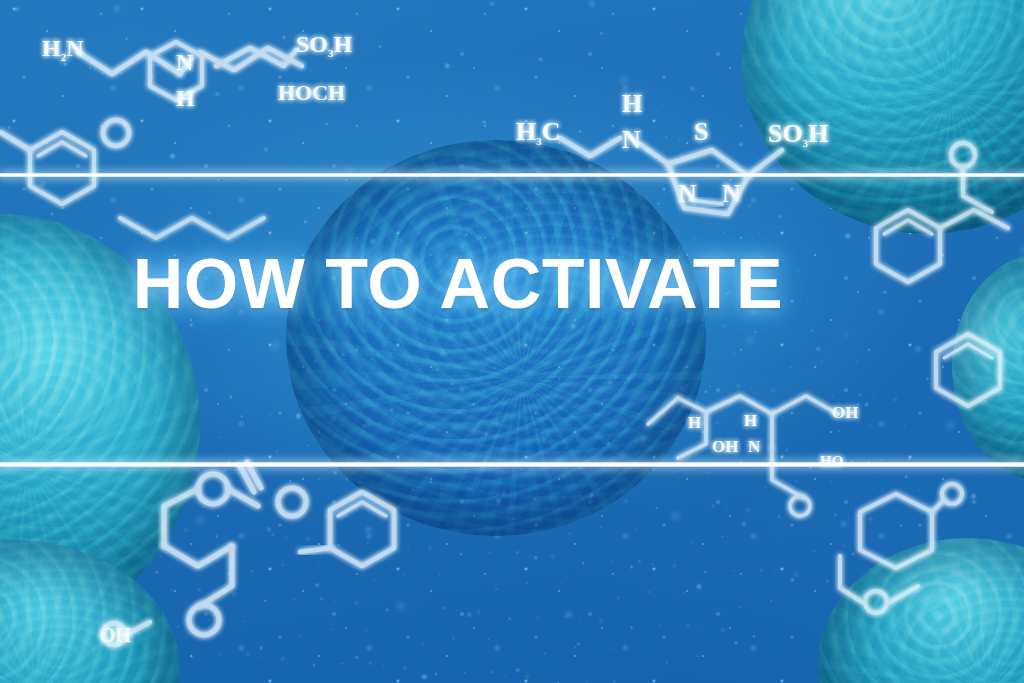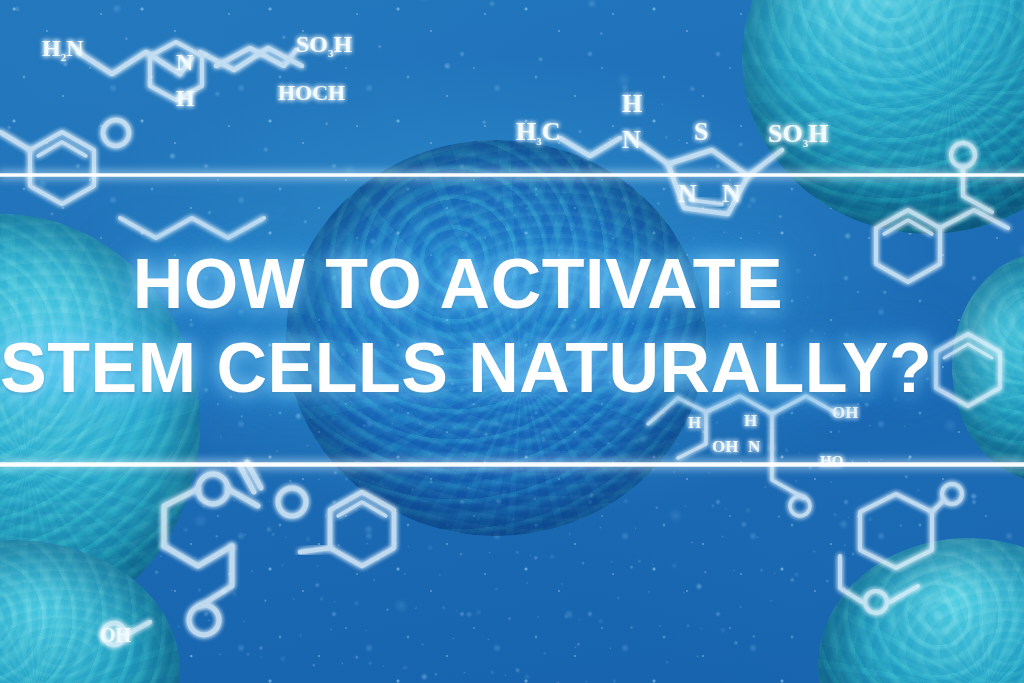--- a/index.html
+++ b/index.html
@@ -308,15 +308,14 @@
         <text x="820" y="466" font-size="15">HO</text>
         <text x="100" y="642" font-size="20">OH</text>
       </g>
     </svg>
   </div>
 
   <div class="rule" id="rule-top"></div>
   <div class="rule" id="rule-bottom"></div>
 
   <div class="headline" id="title-line-1">HOW TO ACTIVATE</div>
-  <div class="headline" id="title-line-2">STEM CELLS NATURALLY?</div>
 
 </div>
 
 </body></html>

